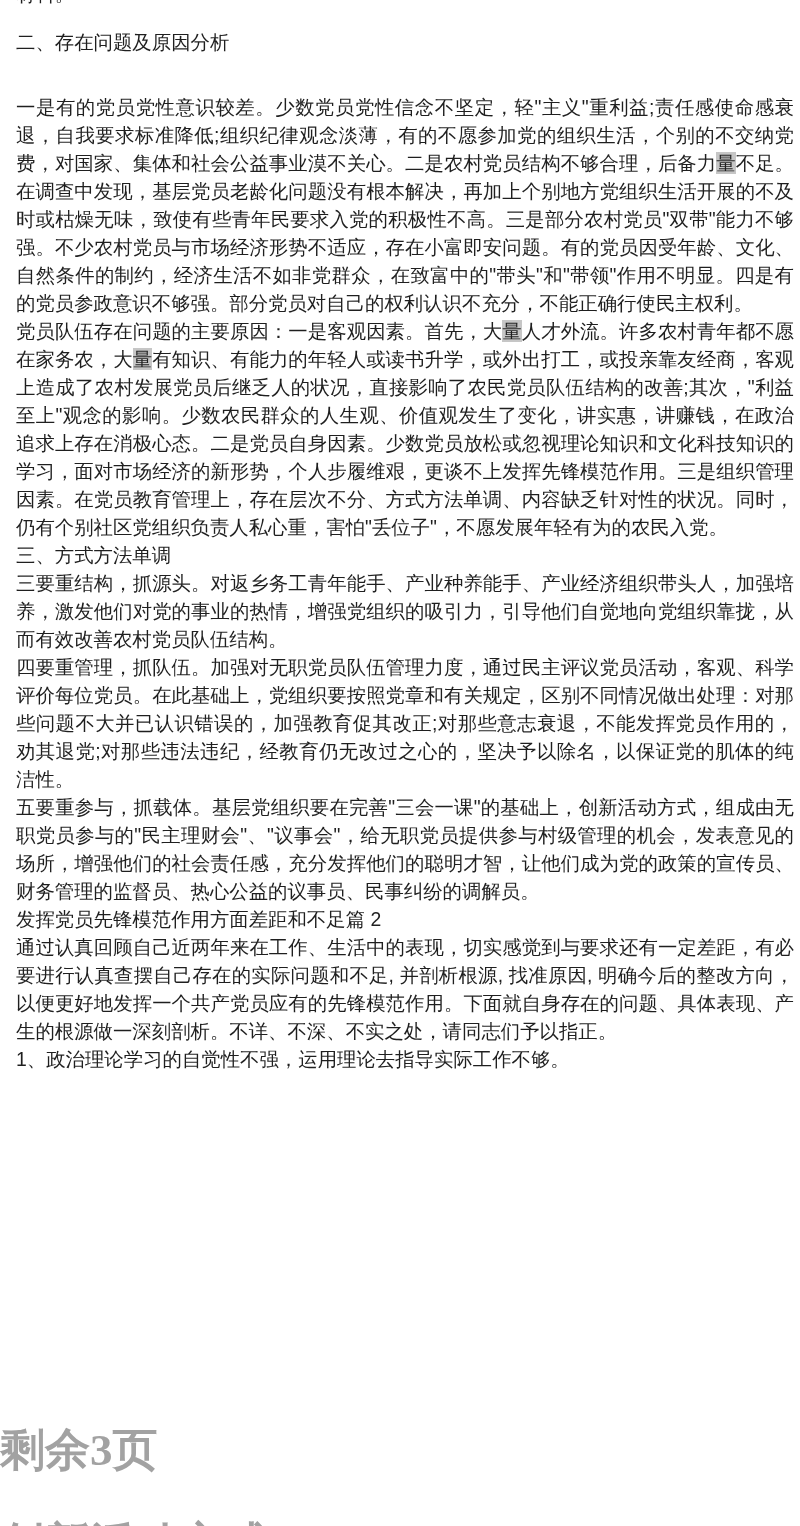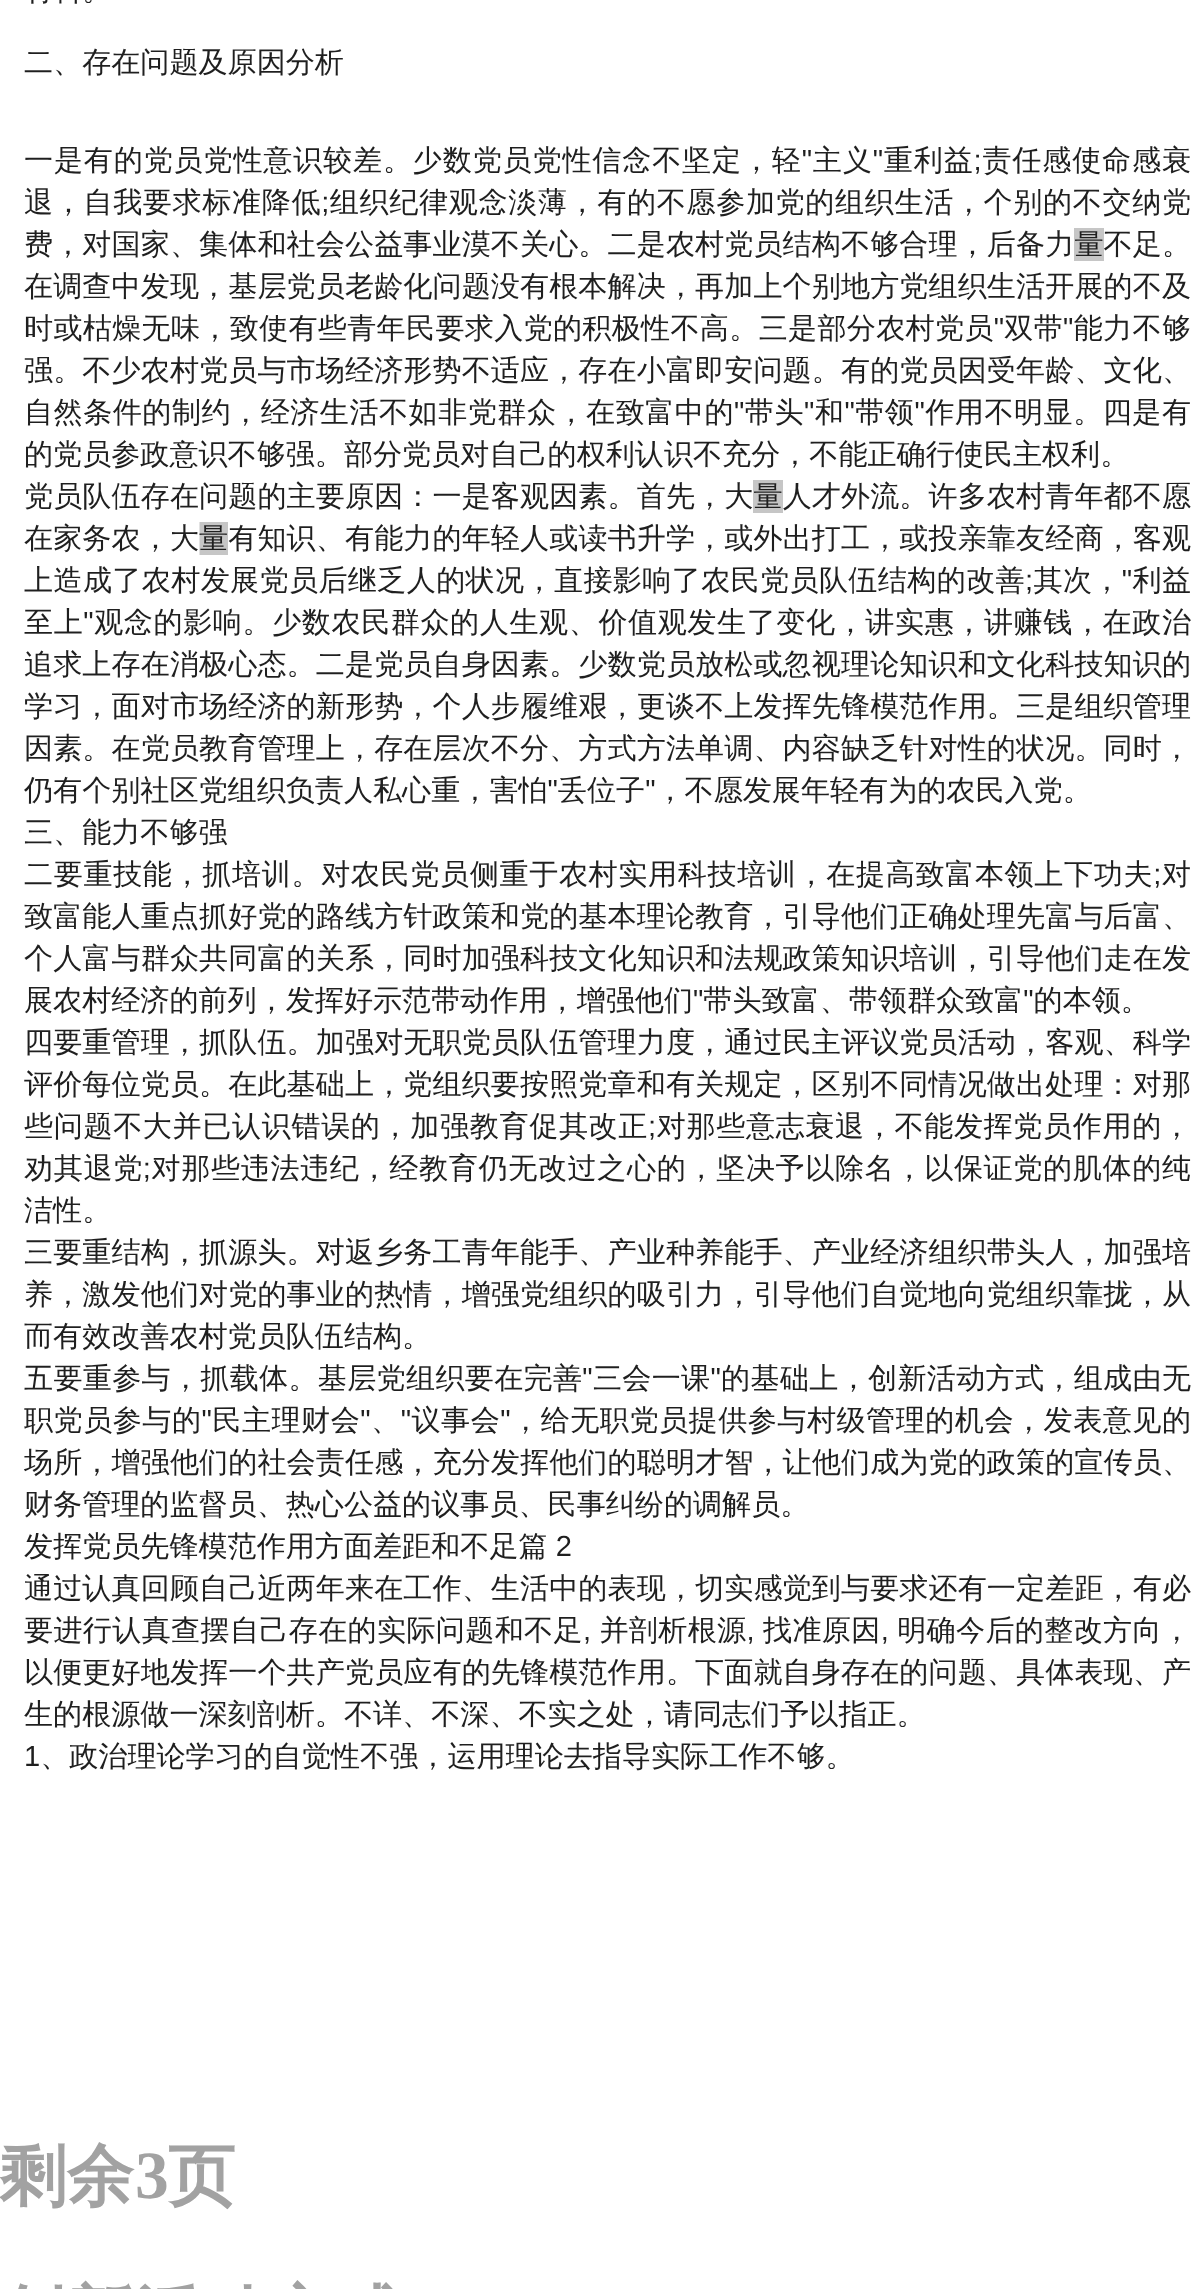--- a/index.html
+++ b/index.html
@@ -53,24 +53,23 @@
 
 <div class="page">
 
   <div class="doc" id="clipped-line">材料。</div>
 
   <div class="doc" id="section-heading">二、存在问题及原因分析</div>
 
   <div class="doc" id="paragraphs">
     <p>一是有的党员党性意识较差。少数党员党性信念不坚定，轻"主义"重利益;责任感使命感衰退，自我要求标准降低;组织纪律观念淡薄，有的不愿参加党的组织生活，个别的不交纳党费，对国家、集体和社会公益事业漠不关心。二是农村党员结构不够合理，后备力<mark>量</mark>不足。在调查中发现，基层党员老龄化问题没有根本解决，再加上个别地方党组织生活开展的不及时或枯燥无味，致使有些青年民要求入党的积极性不高。三是部分农村党员"双带"能力不够强。不少农村党员与市场经济形势不适应，存在小富即安问题。有的党员因受年龄、文化、自然条件的制约，经济生活不如非党群众，在致富中的"带头"和"带领"作用不明显。四是有的党员参政意识不够强。部分党员对自己的权利认识不充分，不能正确行使民主权利。</p>
     <p>党员队伍存在问题的主要原因：一是客观因素。首先，大<mark>量</mark>人才外流。许多农村青年都不愿在家务农，大<mark>量</mark>有知识、有能力的年轻人或读书升学，或外出打工，或投亲靠友经商，客观上造成了农村发展党员后继乏人的状况，直接影响了农民党员队伍结构的改善;其次，"利益至上"观念的影响。少数农民群众的人生观、价值观发生了变化，讲实惠，讲赚钱，在政治追求上存在消极心态。二是党员自身因素。少数党员放松或忽视理论知识和文化科技知识的学习，面对市场经济的新形势，个人步履维艰，更谈不上发挥先锋模范作用。三是组织管理因素。在党员教育管理上，存在层次不分、方式方法单调、内容缺乏针对性的状况。同时，仍有个别社区党组织负责人私心重，害怕"丢位子"，不愿发展年轻有为的农民入党。</p>
-    <p>三、能力不够强</p>
-    <p>二要重技能，抓培训。对农民党员侧重于农村实用科技培训，在提高致富本领上下功夫;对致富能人重点抓好党的路线方针政策和党的基本理论教育，引导他们正确处理先富与后富、个人富与群众共同富的关系，同时加强科技文化知识和法规政策知识培训，引导他们走在发展农村经济的前列，发挥好示范带动作用，增强他们"带头致富、带领群众致富"的本领。</p>
+    <p>三、方式方法单调</p>
+    <p>三要重结构，抓源头。对返乡务工青年能手、产业种养能手、产业经济组织带头人，加强培养，激发他们对党的事业的热情，增强党组织的吸引力，引导他们自觉地向党组织靠拢，从而有效改善农村党员队伍结构。</p>
     <p>四要重管理，抓队伍。加强对无职党员队伍管理力度，通过民主评议党员活动，客观、科学评价每位党员。在此基础上，党组织要按照党章和有关规定，区别不同情况做出处理：对那些问题不大并已认识错误的，加强教育促其改正;对那些意志衰退，不能发挥党员作用的，劝其退党;对那些违法违纪，经教育仍无改过之心的，坚决予以除名，以保证党的肌体的纯洁性。</p>
-    <p>三要重结构，抓源头。对返乡务工青年能手、产业种养能手、产业经济组织带头人，加强培养，激发他们对党的事业的热情，增强党组织的吸引力，引导他们自觉地向党组织靠拢，从而有效改善农村党员队伍结构。</p>
     <p>五要重参与，抓载体。基层党组织要在完善"三会一课"的基础上，创新活动方式，组成由无职党员参与的"民主理财会"、"议事会"，给无职党员提供参与村级管理的机会，发表意见的场所，增强他们的社会责任感，充分发挥他们的聪明才智，让他们成为党的政策的宣传员、财务管理的监督员、热心公益的议事员、民事纠纷的调解员。</p>
     <p>发挥党员先锋模范作用方面差距和不足篇 2</p>
     <p>通过认真回顾自己近两年来在工作、生活中的表现，切实感觉到与要求还有一定差距，有必要进行认真查摆自己存在的实际问题和不足, 并剖析根源, 找准原因, 明确今后的整改方向，以便更好地发挥一个共产党员应有的先锋模范作用。下面就自身存在的问题、具体表现、产生的根源做一深刻剖析。不详、不深、不实之处，请同志们予以指正。</p>
     <p>1、政治理论学习的自觉性不强，运用理论去指导实际工作不够。</p>
   </div>
 
   <div class="banner">
     <span>剩余3页</span>
     <span>创新活动方式</span>
   </div>

